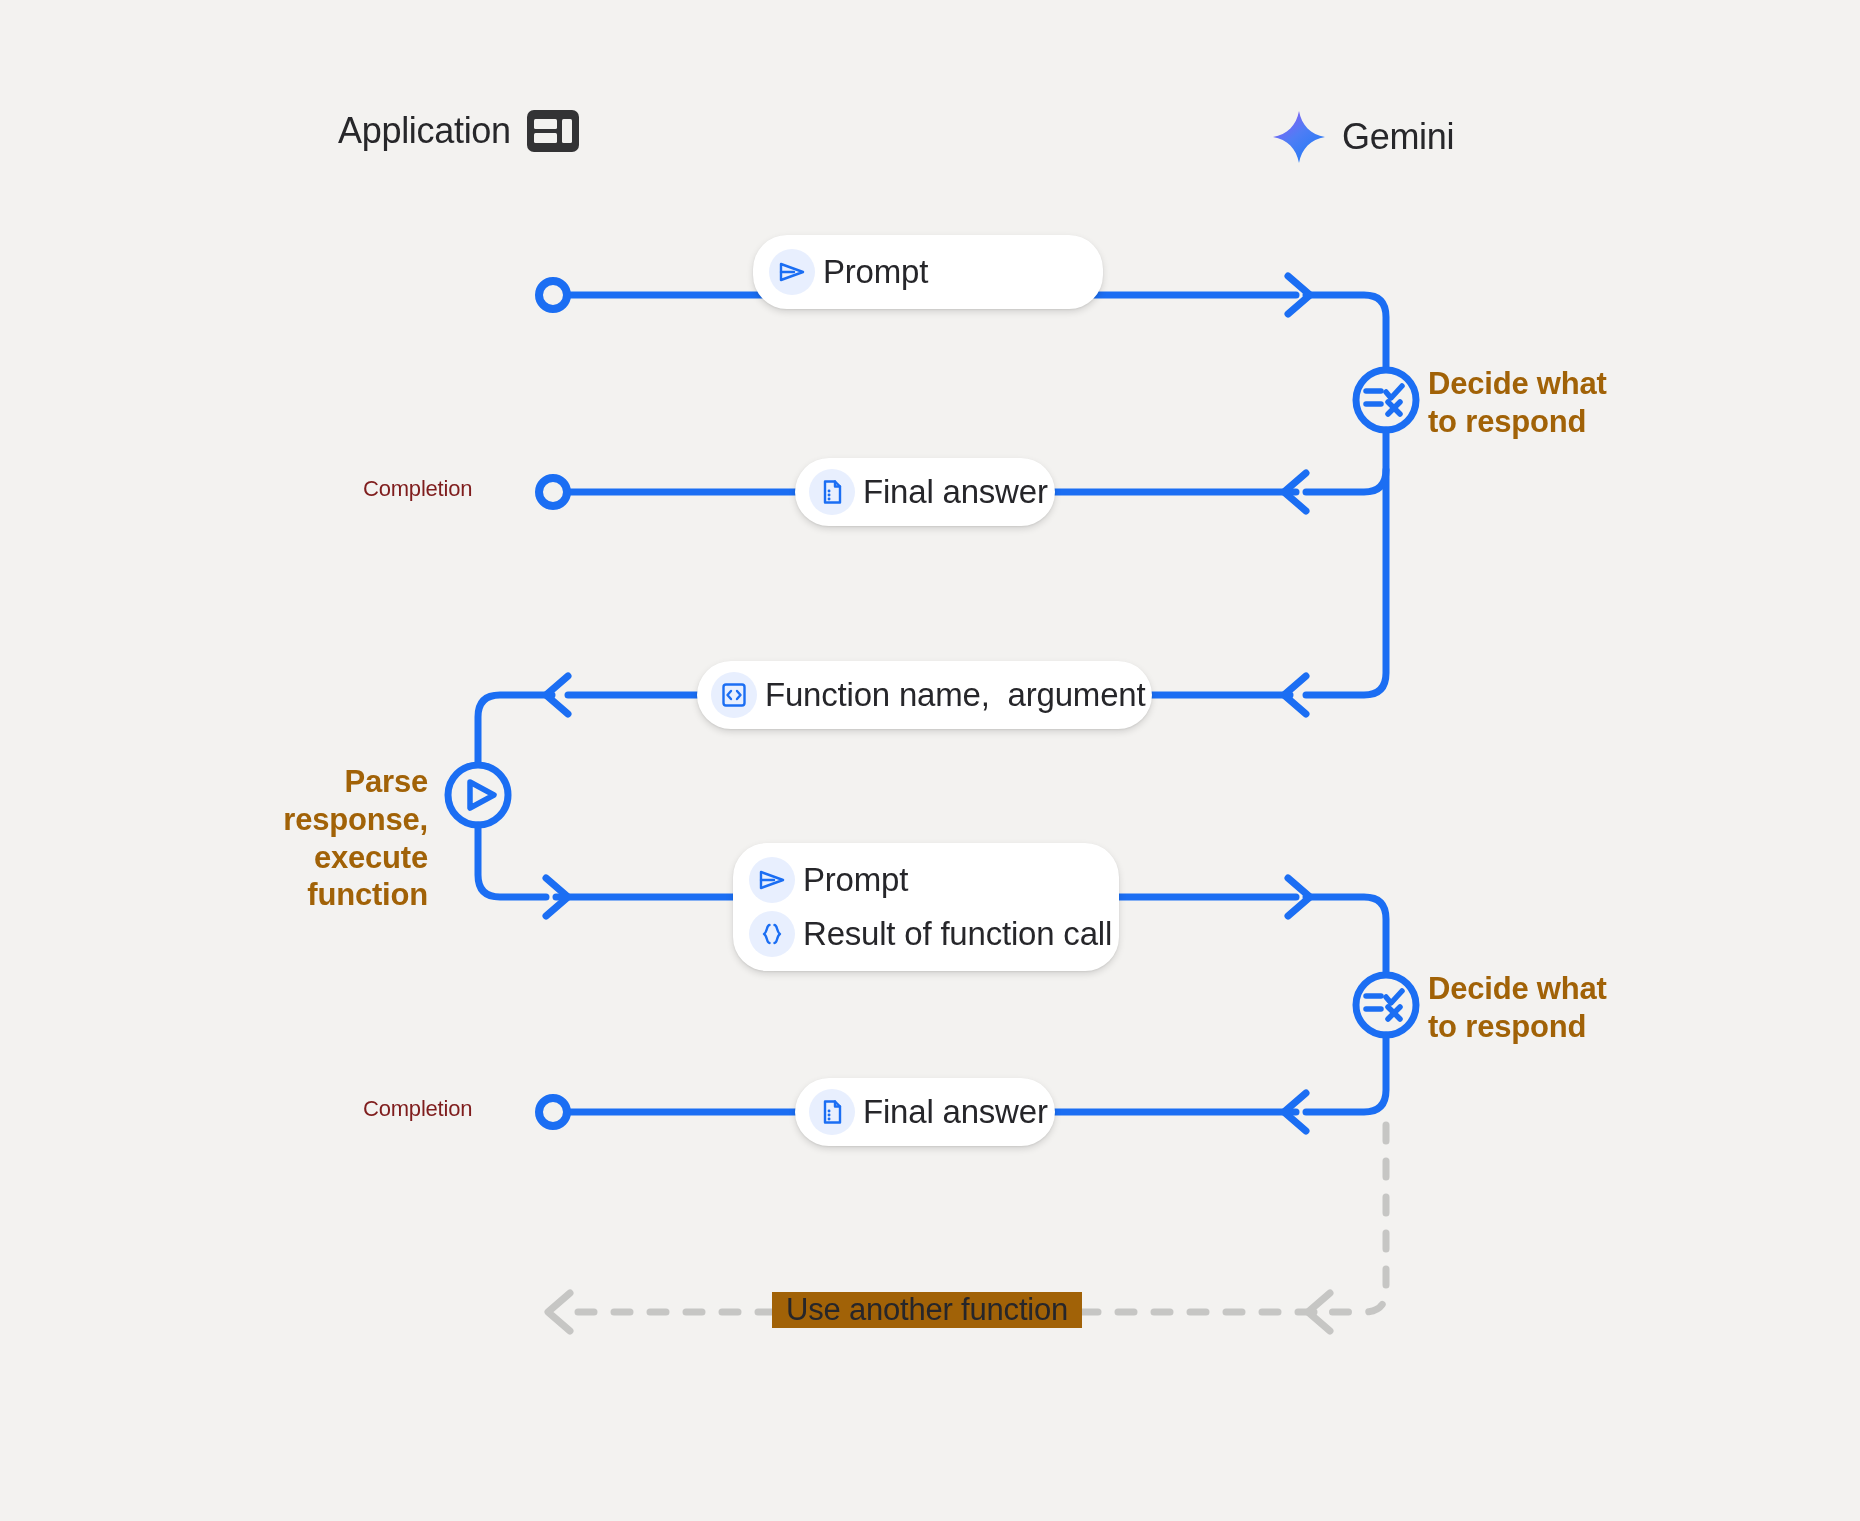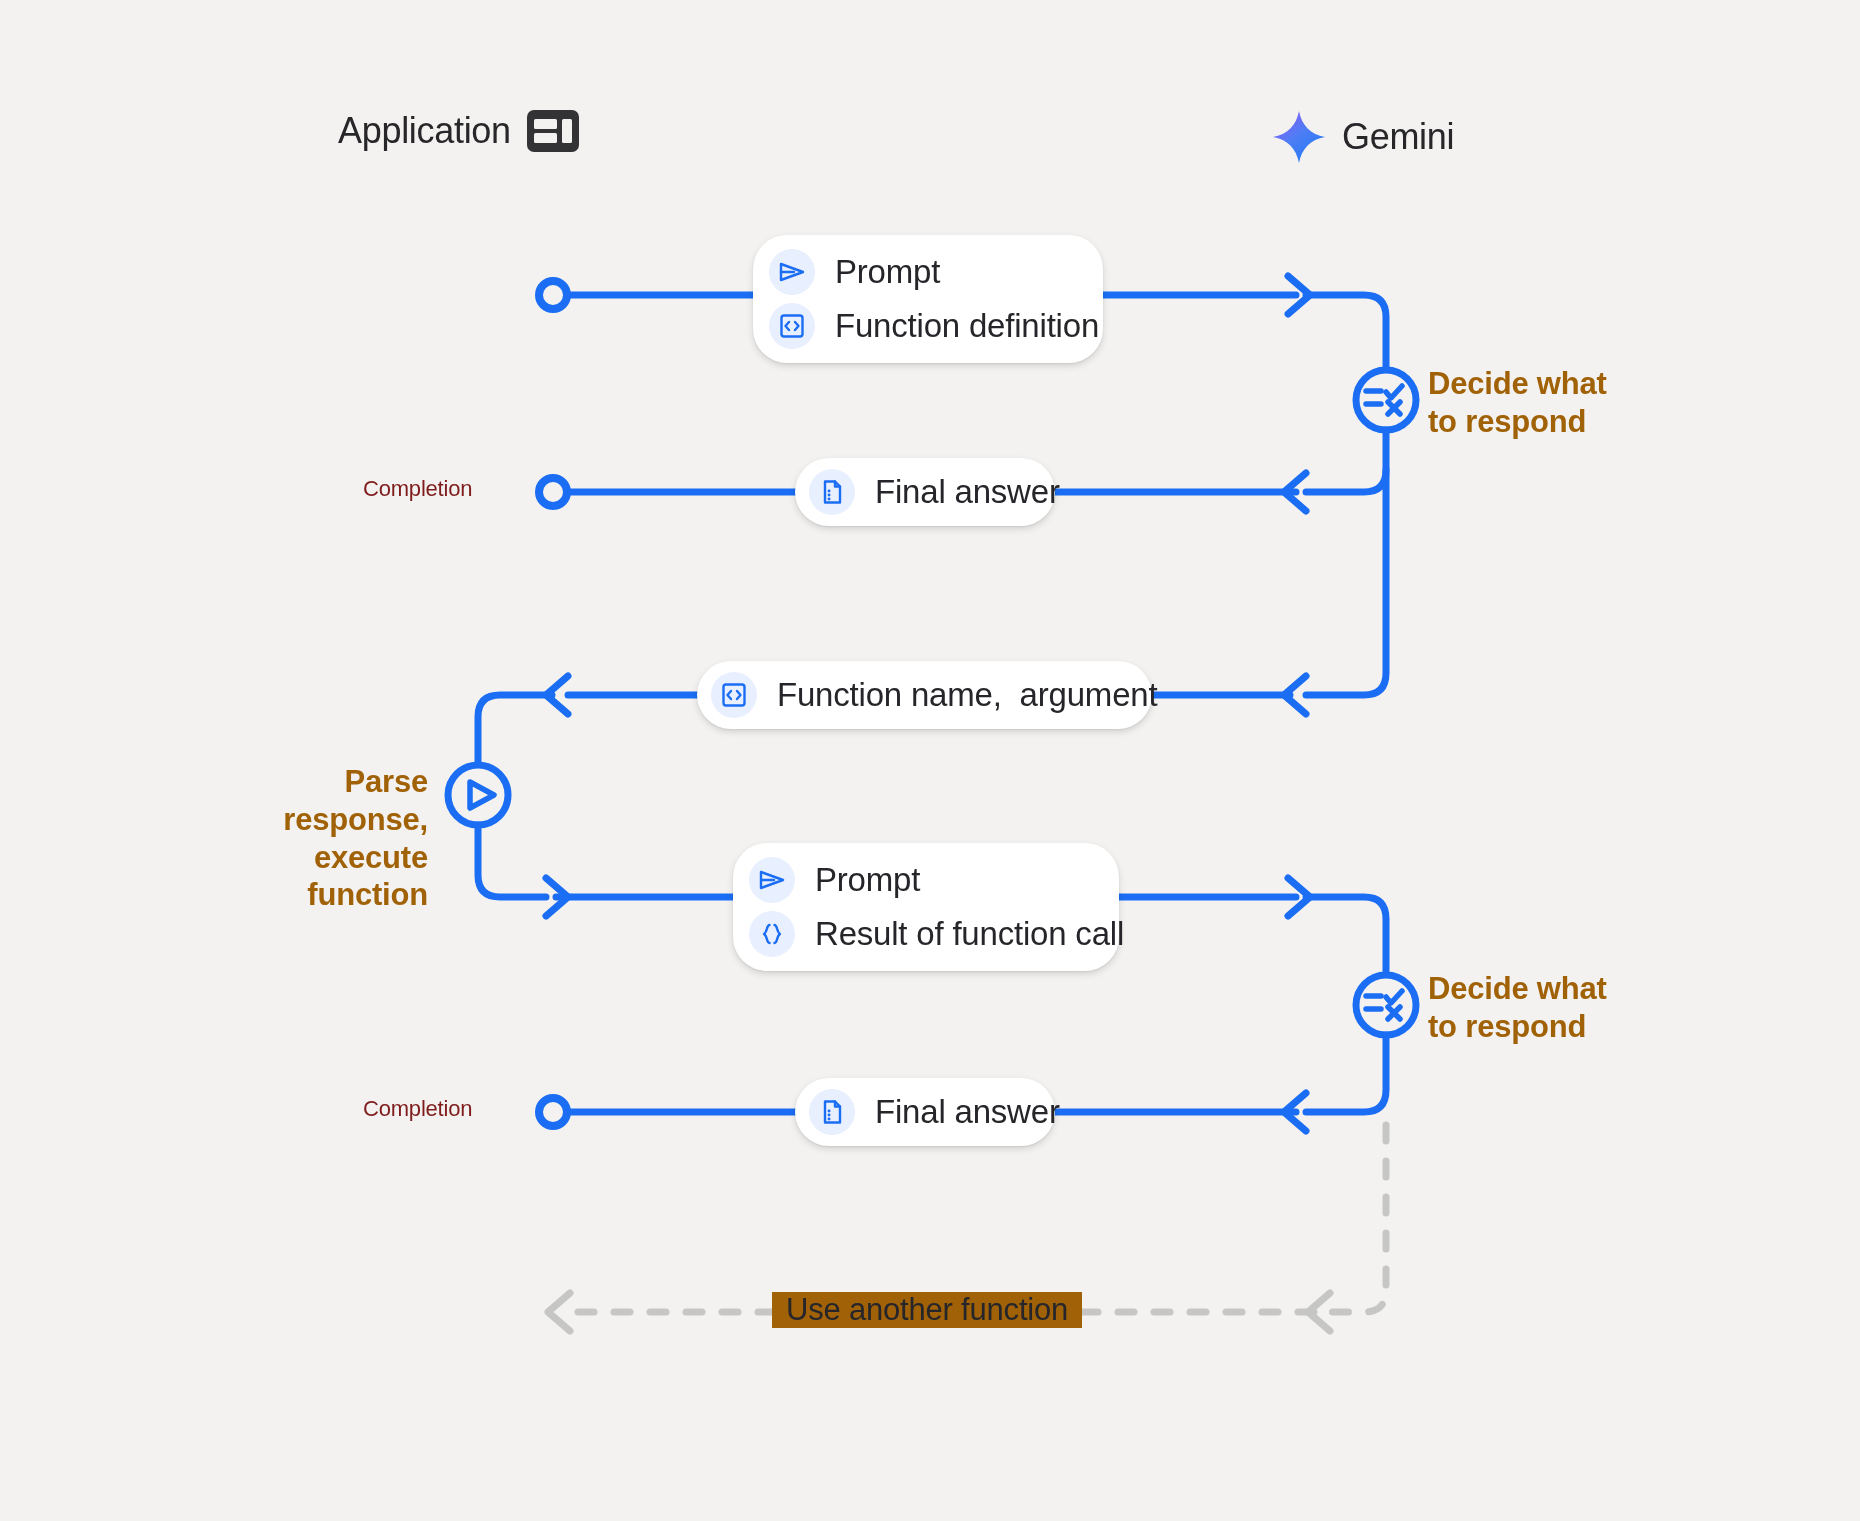--- a/index.html
+++ b/index.html
@@ -24,21 +24,21 @@
   .card{
     position:absolute;
     background:#FFFFFF;
     border-radius:34px;
     box-shadow:0 3px 7px rgba(0,0,0,.13), 0 1px 2px rgba(0,0,0,.07);
     padding:14px 30px 14px 16px;
     display:flex;flex-direction:column;gap:8px;
     box-sizing:border-box;
   }
   .card.single{border-radius:34px;padding:11px 30px 11px 14px;}
-  .row{display:flex;align-items:center;gap:20px;}
+  .row{display:flex;align-items:center;gap:8px;}
   .badge{
     width:46px;height:46px;border-radius:50%;
     background:#E8EFFE;
     display:flex;align-items:center;justify-content:center;
     flex:0 0 46px;
   }
   .badge svg{display:block;}
   .row-text{font-size:33px;color:#26262A;line-height:1.1;white-space:pre;letter-spacing:-0.2px;}
 
   
@@ -165,30 +165,20 @@
   <div class="card" style="left:753px;top:235px;width:350px;">
     <div class="row">
       <span class="badge">
         <svg width="28" height="28" viewBox="0 0 28 28" fill="none" stroke="#1B6EF3" stroke-width="2.4" stroke-linejoin="round" stroke-linecap="round">
           <path d="M3 6 L25 14 L3 22 Z"></path>
           <path d="M3 14 H16"></path>
         </svg>
       </span>
       <span class="row-text">Prompt</span>
     </div>
-    <div class="row">
-      <span class="badge">
-        <svg width="28" height="28" viewBox="0 0 28 28" fill="none" stroke="#1B6EF3" stroke-width="2.4" stroke-linejoin="round" stroke-linecap="round">
-          <rect x="3.5" y="3.5" width="21" height="21" rx="2.5"></rect>
-          <polyline points="11,10 7.5,14 11,18"></polyline>
-          <polyline points="17,10 20.5,14 17,18"></polyline>
-        </svg>
-      </span>
-      <span class="row-text">Function definition</span>
-    </div>
   </div>
 
   <div class="card single" style="left:795px;top:458px;width:260px;">
     <div class="row">
       <span class="badge">
         <svg width="28" height="28" viewBox="0 0 28 28" fill="none" stroke="#1B6EF3" stroke-width="2.4" stroke-linejoin="round" stroke-linecap="round">
           <path d="M7 3.5 H17 L22 8.5 V24.5 H7 Z"></path>
           <path d="M17 3.5 V8.5 H22"></path>
           <path d="M11 13 H11.1 M11 17 H11.1 M11 21 H11.1" stroke-width="2.8"></path>
         </svg>

